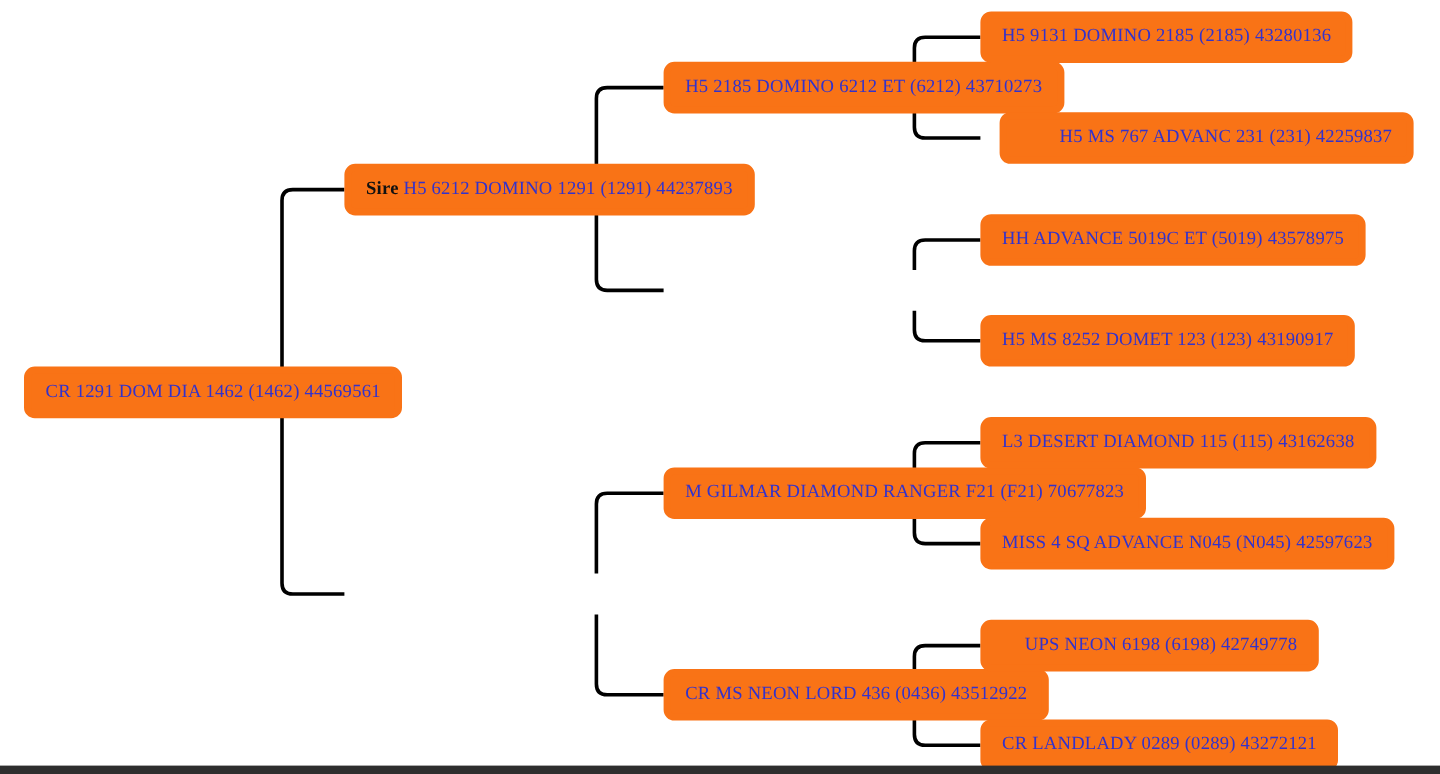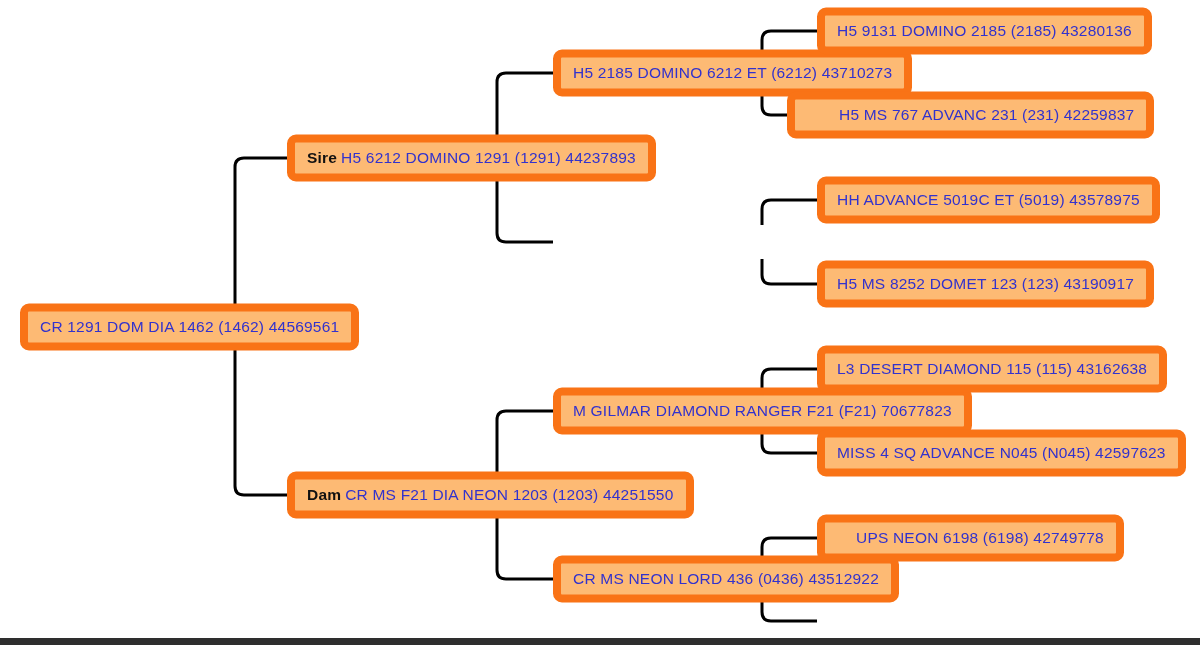--- a/index.html
+++ b/index.html
@@ -24,30 +24,31 @@
   }
   .connectors path {
     fill: none;
     stroke: #000000;
     stroke-width: 3;
   }
   .node {
     position: absolute;
     transform: translateY(-50%);
     box-sizing: border-box;
-    background: #fdba74;
-    border: 8px solid #f97316;
+    background: #f97316;
+    border: 6px solid #f97316;
     border-radius: 9px;
     padding: 5px 12px 6px 12px;
     font-size: 15.5px;
     line-height: 20px;
     letter-spacing: 0.2px;
     color: #3232cd;
     white-space: nowrap;
     cursor: pointer;
+    font-family: Liberation Serif, serif;
   }
   .node .relation {
     color: #111111;
     font-weight: bold;
     margin-right: 4px;
   }
   .bottom-bar {
     position: absolute;
     left: 0;
     bottom: 0;
@@ -78,50 +79,50 @@
     <path d="M 762 596 V 612 Q 762 621 771 621 H 817"></path>
   </svg>
 
   <div class="node" style="left:20px; top:327px;">
     <span>CR 1291 DOM DIA 1462 (1462) 44569561</span>
   </div>
 
   <div class="node" style="left:287px; top:158px;">
     <span class="relation">Sire</span><span>H5 6212 DOMINO 1291 (1291) 44237893</span>
   </div>
-  <div class="node" style="left:287px; top:495px;">
-    <span class="relation">Dam</span><span>CR MS F21 DIA NEON 1203 (1203) 44251550</span>
-  </div>
 
   <div class="node" style="left:553px; top:73px;">
     <span>H5 2185 DOMINO 6212 ET (6212) 43710273</span>
   </div>
   <div class="node" style="left:553px; top:411px;">
     <span>M GILMAR DIAMOND RANGER F21 (F21) 70677823</span>
   </div>
   <div class="node" style="left:553px; top:579px;">
     <span>CR MS NEON LORD 436 (0436) 43512922</span>
   </div>
 
   <div class="node" style="left:817px; top:31px;">
     <span>H5 9131 DOMINO 2185 (2185) 43280136</span>
   </div>
-  <div class="node" style="left:787px; top:115px;padding-left:44px;">
+  <div class="node" style="left:833px; top:115px;padding-left:44px;">
     <span>H5 MS 767 ADVANC 231 (231) 42259837</span>
   </div>
   <div class="node" style="left:817px; top:200px;">
     <span>HH ADVANCE 5019C ET (5019) 43578975</span>
   </div>
   <div class="node" style="left:817px; top:284px;">
     <span>H5 MS 8252 DOMET 123 (123) 43190917</span>
   </div>
   <div class="node" style="left:817px; top:369px;">
     <span>L3 DESERT DIAMOND 115 (115) 43162638</span>
   </div>
   <div class="node" style="left:817px; top:453px;">
     <span>MISS 4 SQ ADVANCE N045 (N045) 42597623</span>
   </div>
   <div class="node" style="left:817px; top:538px;padding-left:31px;">
     <span>UPS NEON 6198 (6198) 42749778</span>
   </div>
+  <div class="node" style="left:817px; top:621px;">
+    <span>CR LANDLADY 0289 (0289) 43272121</span>
+  </div>
 
   <div class="bottom-bar"></div>
 </div>
 
 </body></html>

